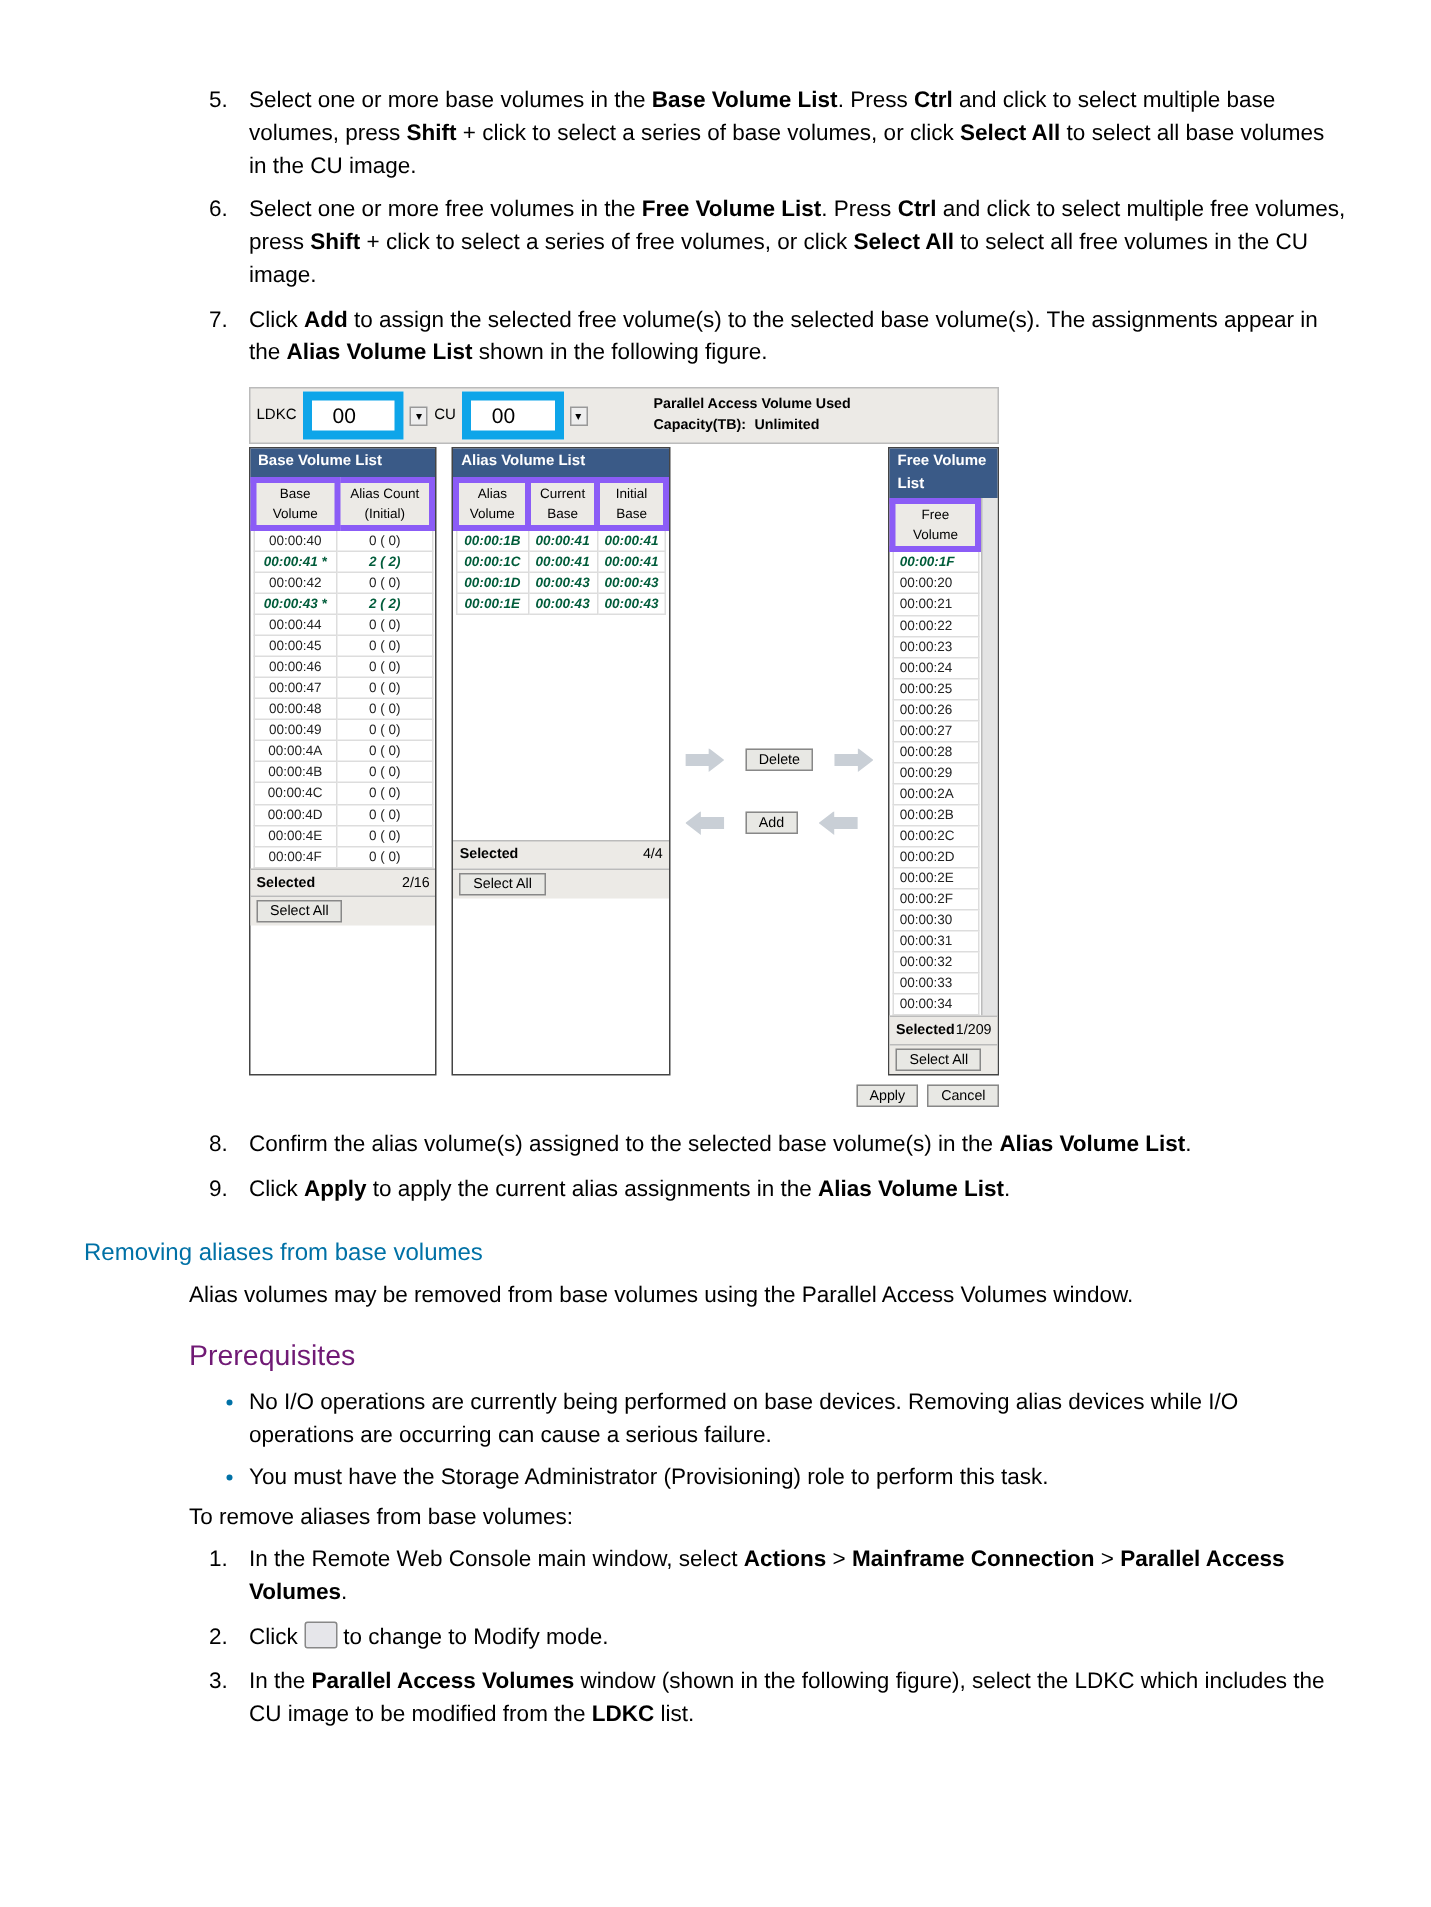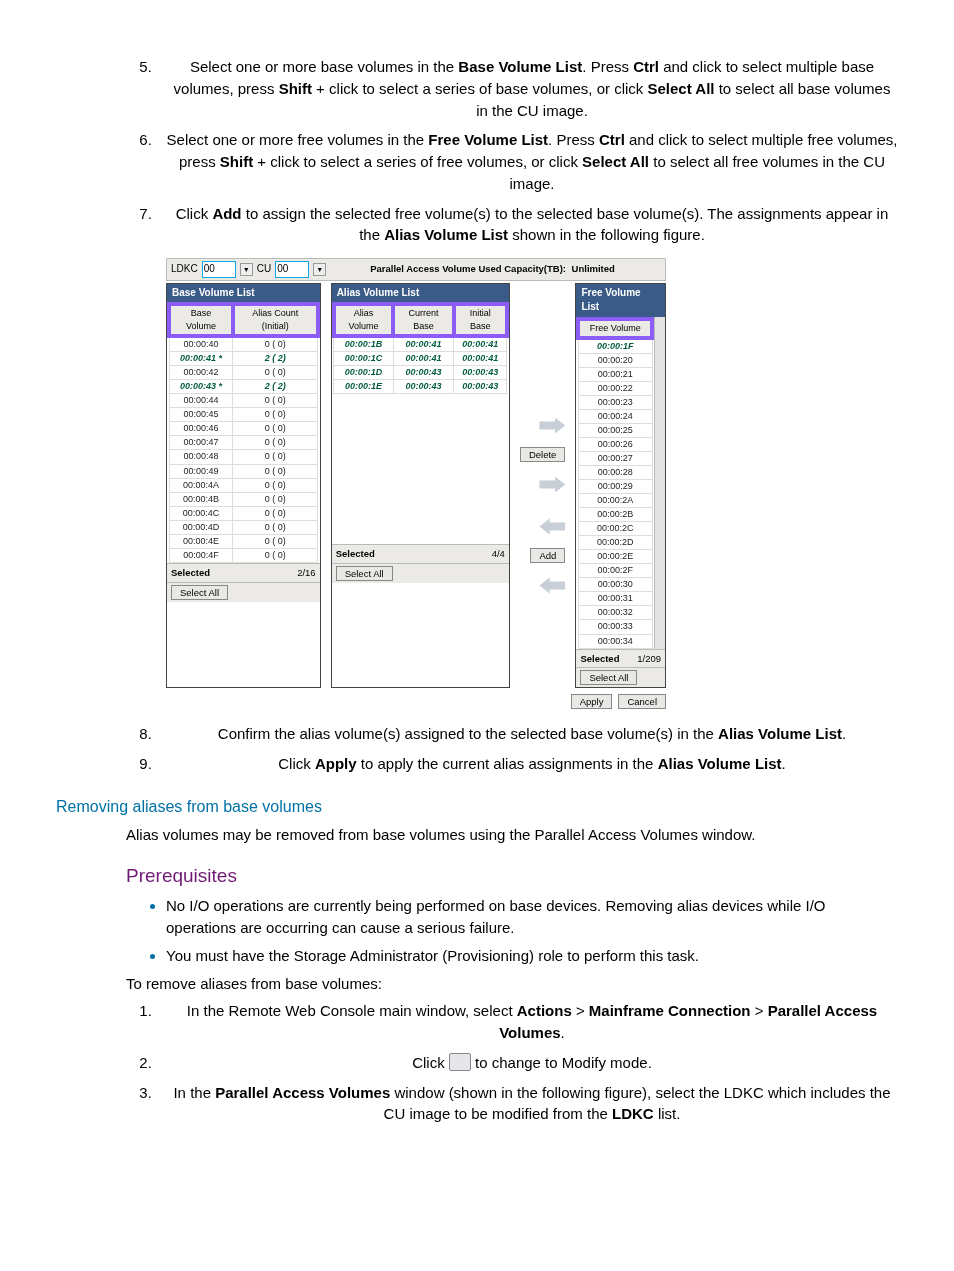--- a/index.html
+++ b/index.html
@@ -6,54 +6,54 @@
     margin: 0;
     padding: 56px 56px 40px 56px;
     font-family: Arial, Helvetica, sans-serif;
     font-size: 15px;
     line-height: 1.45;
     color: #000;
     width: 954px;
     box-sizing: border-box;
     background: #fff;
   }
-  ol.main { margin:0 0 10px 0; padding-left: 100px; text-align: center; }
+  ol.main { margin:0 0 10px 0; padding-left: 100px; }
   ol.main > li { margin-bottom: 8px; padding-left: 10px; }
   .b { font-weight: bold; }
   h2.section { font-size: 16px; font-weight: normal; color: #0071a6; margin: 20px 0 6px 0; }
   h3.sub { font-size: 19px; font-weight: normal; color: #701a75; margin: 16px 0 6px 70px; }
   .bodytext { margin-left: 70px; margin-bottom: 6px; }
   ul.bullets { margin:0 0 6px 72px; padding-left: 38px; }
   ul.bullets li { margin-bottom: 6px; }
   ul.bullets li::marker { color:#0071a6; }
   .iconbox { display:inline-block; width:20px; height:16px; border:1px solid #888; background:#e6e6ea; border-radius:2px; vertical-align:-3px;}
   
   .figwrap { margin:12px 0 14px 110px; width:500px; font-family: Arial, sans-serif; }
   .topbar { background:#eceae6; padding:2px 4px; font-size:10px; border:1px solid #bbb; display:flex; align-items:center; gap:4px; }
   .topbar .lbl { font-size:10px; }
-  .topbar .sel { font-size:10px; width:30px; border:1px solid #0ea5e9; background:#fff; padding:0 1px;}
+  .topbar .sel { font-size:14px; width:30px; border:6px solid #0ea5e9; background:#fff; padding:0 14px;}
   .topbar .drop { display:inline-block; border:1px solid #999; background:#eee; width:11px; height:11px; font-size:8px; text-align:center; line-height:11px;}
   .topbar .cap { margin-left:40px; }
   .panels { display:flex; gap:10px; margin-top:2px; }
   .panel { border:1px solid #444; }
   .phead { background:#3a5a87; color:#fff; font-size:10px; font-weight:bold; padding:2px 5px; }
   .tbl { border-collapse:collapse; font-size:9px; width:100%; }
   .tbl th { background:#eceae6; border:4px solid #8b5cf6; font-weight:normal; padding:1px 4px; }
   .tbl td { border:1px solid #ddd; padding:0 4px; text-align:center; color:#222; }
   .tbl tr.hl td { color:#005c3a; font-style:italic; font-weight:bold; }
   .colw { width:155px; }
   .btnrow { font-size:9.5px; background:#eceae6; padding:2px 4px; display:flex; justify-content:space-between; align-items:flex-end; border-top:1px solid #bbb;}
   .btn { font-size:9.5px; border:1px solid #888; background:#e8e8e4; padding:1px 8px; }
   .midcol { display:flex; flex-direction:column; gap:26px; justify-content:center; padding-top:40px;}
-  .arrowblk { display:flex; flex-direction:column; align-items:flex-end; gap:14px; }
+  .arrowblk { display:flex; flex-direction:row; align-items:center; gap:14px; }
   .arrR, .arrL { width:26px; height:16px; background:#c9cfd6; }
   .arrR { clip-path: polygon(0 25%,60% 25%,60% 0,100% 50%,60% 100%,60% 75%,0 75%);}
   .arrL { clip-path: polygon(100% 25%,40% 25%,40% 0,0 50%,40% 100%,40% 75%,100% 75%);}
   .freecol { width:90px; }
-  .freecol .tbl td { text-align:center; }
+  .freecol .tbl td { text-align:left; }
   .scrollhint { width:10px; background:#e3e3e3; border-left:1px solid #bbb;}
   .tiny { font-size:9.5px; }
   .bottombtns { display:flex; justify-content:flex-end; gap:6px; margin-top:6px; }
 </style>
 </head>
 <body>
 
 <ol class="main" start="5">
   <li>
     <span>Select one or more base volumes in the </span><span class="b">Base Volume List</span><span>. Press </span><span class="b">Ctrl</span><span> and click to select multiple base volumes, press </span><span class="b">Shift</span><span> + click to select a series of base volumes, or click </span><span class="b">Select All</span><span> to select all base volumes in the CU image.</span>

